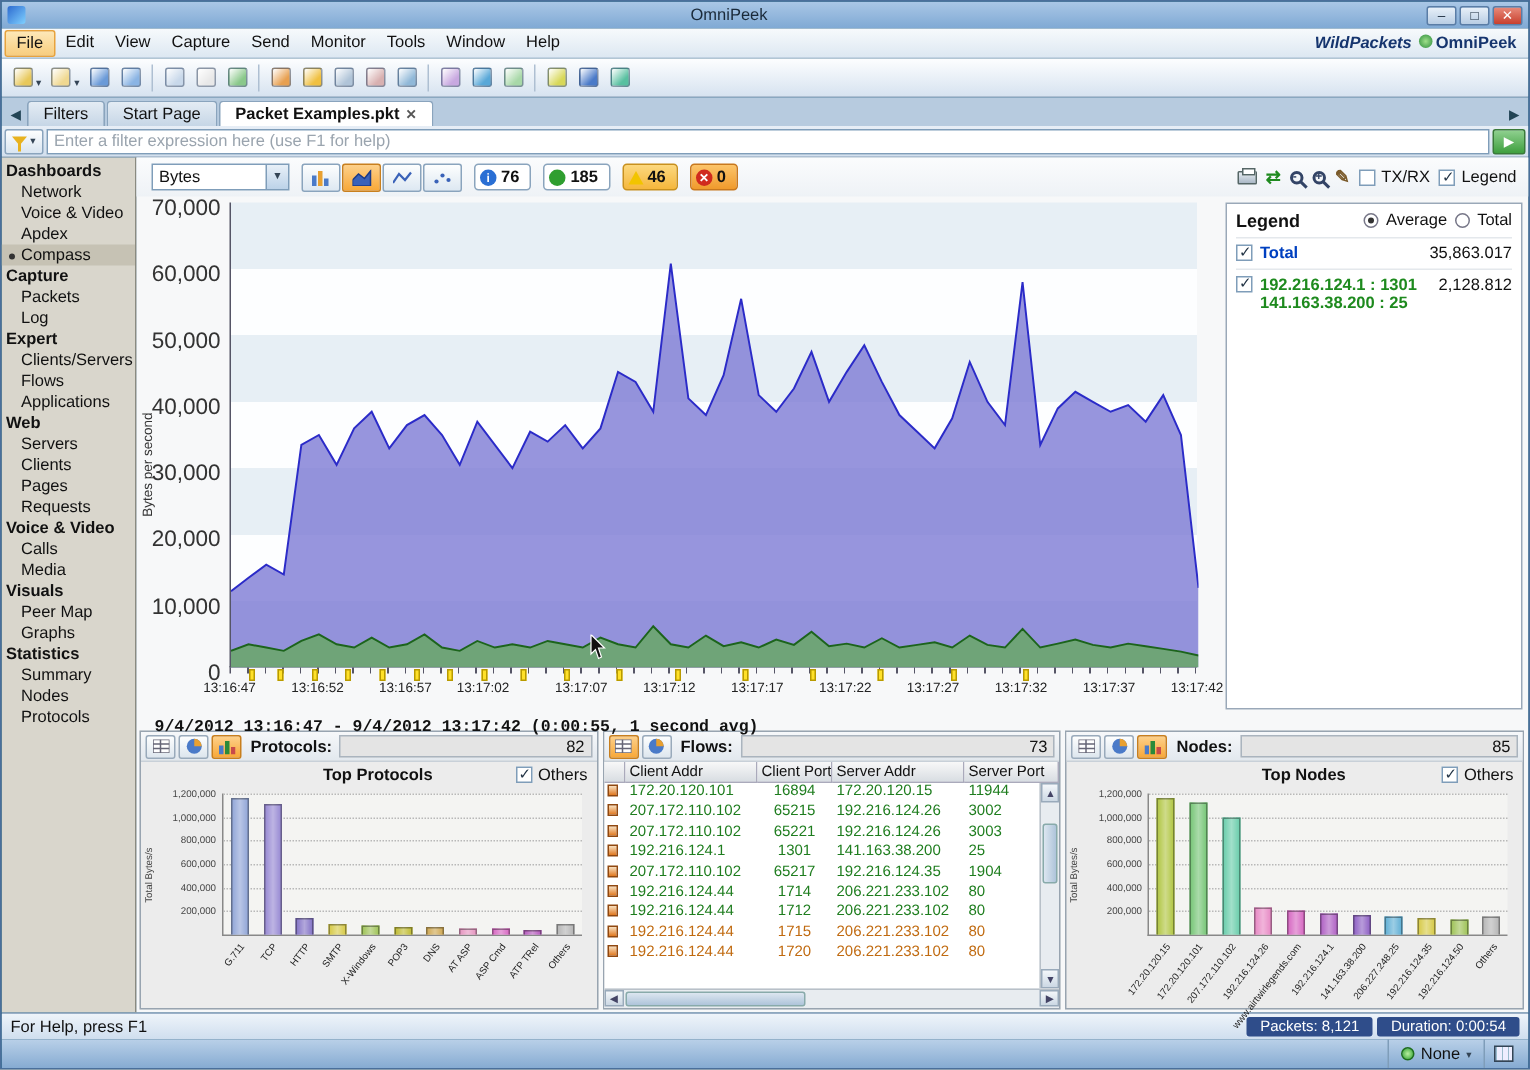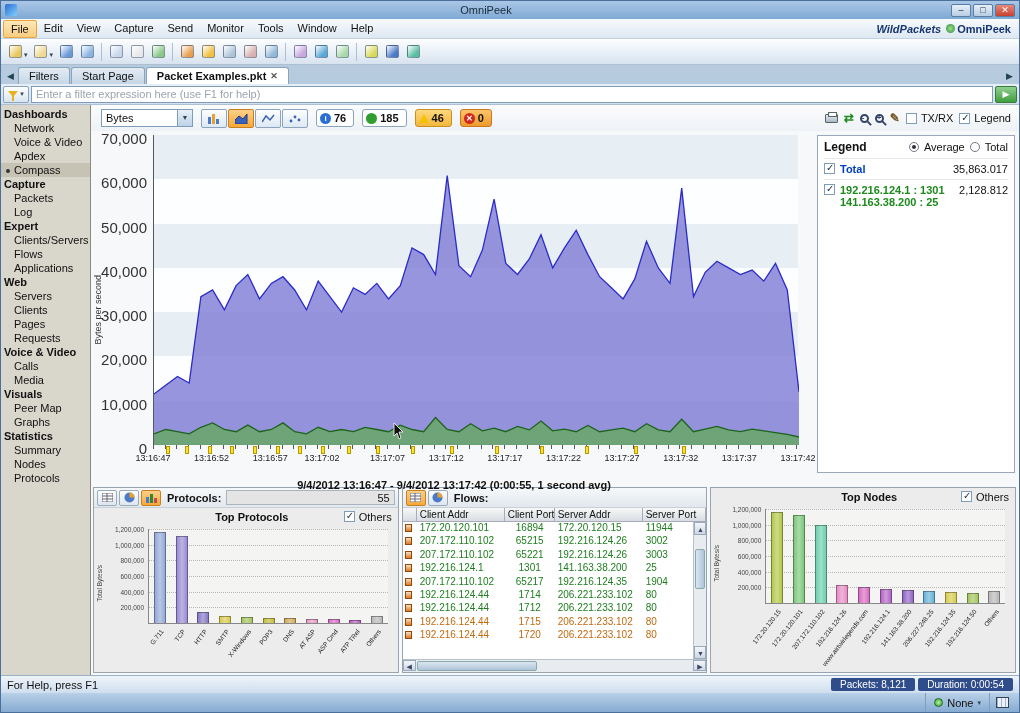--- a/index.html
+++ b/index.html
@@ -91,21 +91,21 @@
   .ylabels{position:absolute;left:0;top:0;width:48px;height:310px;}
   .ylab{position:absolute;right:4px;font-size:15px;color:#333;white-space:nowrap;}
   .plot{position:absolute;left:50px;top:0;width:645px;height:310px;border-left:1px solid #556;border-bottom:1px solid #556;
     background:repeating-linear-gradient(to bottom,#e7eff5 0,#e7eff5 44.28px,#fdfeff 44.28px,#fdfeff 88.57px);}
   .plot svg{position:absolute;left:0;top:0;}
   .axis{position:absolute;left:50px;top:310px;width:645px;height:30px;}
   .ticks{position:absolute;left:0;top:0;width:645px;height:4px;
     background:repeating-linear-gradient(to right,#556 0,#556 1px,transparent 1px,transparent 11.7px);}
   .xlab{position:absolute;top:8px;width:46px;margin-left:-23px;text-align:center;font-size:9px;color:#222;}
   .mark{position:absolute;top:1px;width:4px;height:8px;background:#ffe12a;border:1px solid #b89a00;}
-  .caption{position:absolute;left:0;top:344px;width:702px;text-align:center;font-weight:bold;font-size:11px;}
+  .caption{position:absolute;left:0;top:344px;width:702px;font-weight:bold;font-size:11px;font-family:Liberation Mono, monospace;}
   .tooltip{position:absolute;left:312px;top:304px;background:#ffffd8;border:1px solid #999968;padding:3px 6px;font-size:10px;color:#555530;z-index:5;white-space:nowrap;box-shadow:1px 1px 2px rgba(0,0,0,.25);}
   .cursor{position:absolute;left:290px;top:288px;z-index:6;}
   
   .legend-panel{margin-left:12px;width:198px;border:1px solid #9aa8b8;background:#fff;padding:4px 6px;flex:0 0 auto;align-self:stretch;height:338px;}
   .lg-head{display:flex;align-items:center;gap:5px;margin-bottom:4px;}
   .lg-title{font-weight:bold;font-size:12px;flex:1;}
   .lg-item{display:flex;gap:5px;padding:4px 0;border-top:1px solid #e4e8ec;}
   .lg-item .lab{flex:1;font-weight:bold;}
   .lg-item .val{text-align:right;}
   
@@ -486,21 +486,21 @@
                 </svg>
               </div>
             <div class="pbtn sel">
                 <svg width="11" height="10">
                   <rect x="0" y="4" width="3" height="6" fill="#4a7ac8"></rect>
                   <rect x="4" y="1" width="3" height="9" fill="#2a8a3a"></rect>
                   <rect x="8" y="5" width="3" height="5" fill="#c84a4a"></rect>
                 </svg>
               </div>
             <span class="plabel">Protocols:</span>
-            <span class="pcount">55</span>
+            <span class="pcount">82</span>
           </div>
           <div class="ptitle-row">
             <span style="width:60px"></span>
             <span class="ptitle">Top Protocols</span>
             <span class="ckrow">
               <span class="cb on"></span>
               <span>Others</span>
             </span>
           </div>
           <div class="bc" id="bc-protocols">
@@ -558,20 +558,21 @@
                   <line x1="5" y1="0" x2="5" y2="9" stroke="#667"></line>
                 </svg>
               </div>
             <div class="pbtn">
                 <svg width="11" height="11">
                   <circle cx="5.5" cy="5.5" r="5" fill="#4a7ac8"></circle>
                   <path d="M5.5,5.5 L5.5,0.5 A5,5 0 0,1 10.5,5.5 Z" fill="#e8a030"></path>
                 </svg>
               </div>
             <span class="plabel">Flows:</span>
+            <span class="pcount">73</span>
           </div>
           <div class="ftable">
             <div class="fhead" id="flows-head">
                 <span class="fc ic"></span>
                 <span class="fc c1">Client Addr</span>
                 <span class="fc c2">Client Port</span>
                 <span class="fc c3">Server Addr</span>
                 <span class="fc c4">Server Port</span>
               </div>
             <div class="fbody">
@@ -648,20 +649,45 @@
             </div>
             <div class="hscroll">
               <div class="sarrow h">◀</div>
               <div class="hthumb"></div>
               <div class="sarrow h" style="margin-left:auto">▶</div>
             </div>
           </div>
         </div>
 
         <div class="panel">
+          <div class="ptoolbar">
+            <div class="pbtn">
+                <svg width="11" height="9">
+                  <rect x="0" y="0" width="11" height="9" fill="#fff" stroke="#667"></rect>
+                  <line x1="0" y1="3" x2="11" y2="3" stroke="#667"></line>
+                  <line x1="0" y1="6" x2="11" y2="6" stroke="#667"></line>
+                  <line x1="5" y1="0" x2="5" y2="9" stroke="#667"></line>
+                </svg>
+              </div>
+            <div class="pbtn">
+                <svg width="11" height="11">
+                  <circle cx="5.5" cy="5.5" r="5" fill="#4a7ac8"></circle>
+                  <path d="M5.5,5.5 L5.5,0.5 A5,5 0 0,1 10.5,5.5 Z" fill="#e8a030"></path>
+                </svg>
+              </div>
+            <div class="pbtn sel">
+                <svg width="11" height="10">
+                  <rect x="0" y="4" width="3" height="6" fill="#4a7ac8"></rect>
+                  <rect x="4" y="1" width="3" height="9" fill="#2a8a3a"></rect>
+                  <rect x="8" y="5" width="3" height="5" fill="#c84a4a"></rect>
+                </svg>
+              </div>
+            <span class="plabel">Nodes:</span>
+            <span class="pcount">85</span>
+          </div>
           <div class="ptitle-row">
             <span style="width:60px"></span>
             <span class="ptitle">Top Nodes</span>
             <span class="ckrow">
               <span class="cb on"></span>
               <span>Others</span>
             </span>
           </div>
           <div class="bc" id="bc-nodes">
             <div class="bc-ylab">

